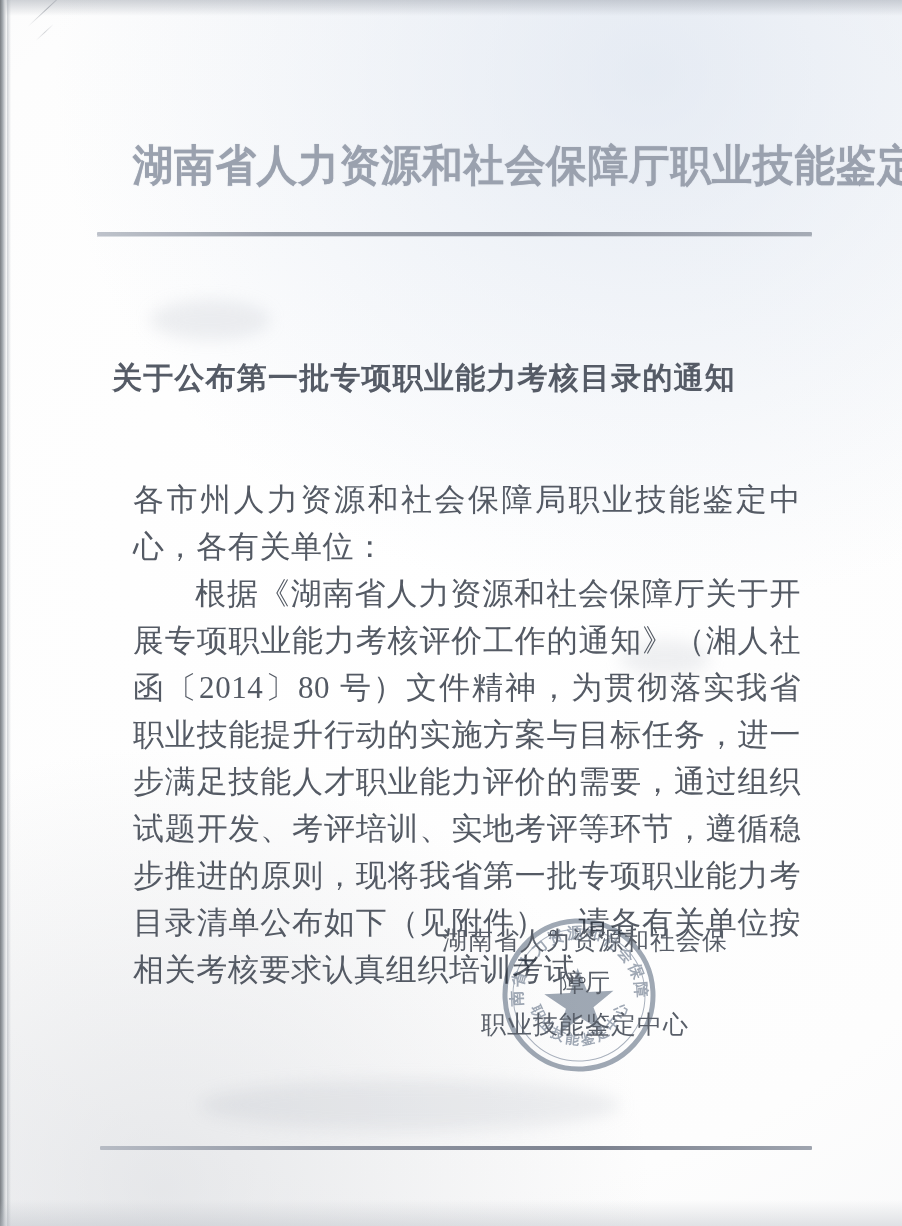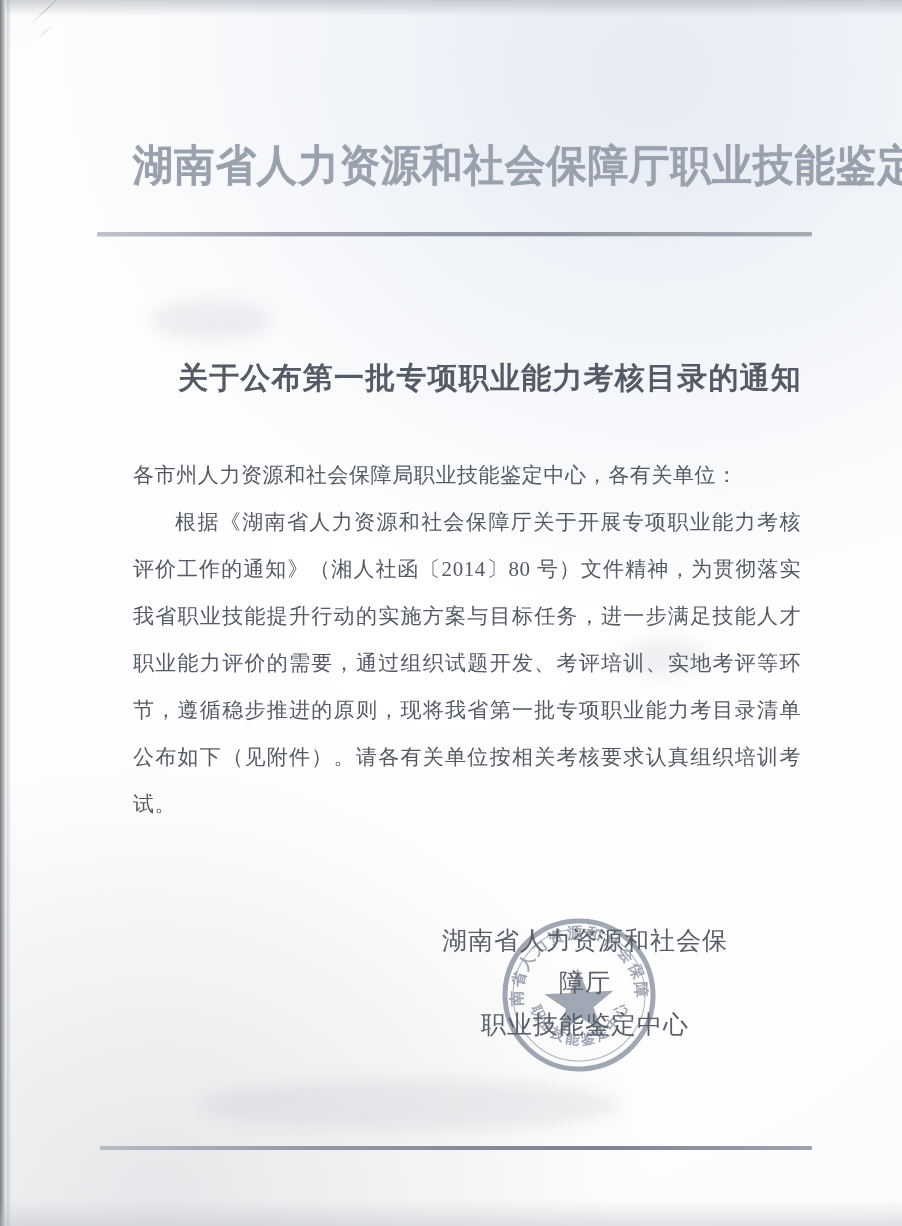--- a/index.html
+++ b/index.html
@@ -99,37 +99,37 @@
     width: 715px; height: 1px;
     background: rgba(190,195,203,.6);
   }
 
   
   .doc-title {
     position: absolute;
     left: 112px;
     top: 358px;
     width: 690px;
-    text-align: right;
+    text-align: left;
     font-family: "Liberation Sans", "DejaVu Sans", sans-serif;
     font-weight: 700;
     font-size: 30px;
     letter-spacing: 1.2px;
     color: #555b66;
     white-space: nowrap;
   }
 
   
   .body-text {
     position: absolute;
     left: 133px;
-    top: 452px;
+    top: 476px;
     width: 668px;
     font-family: "Liberation Serif", "DejaVu Serif", serif;
-    font-size: 21px;
+    font-size: 31px;
     line-height: 47px;
     color: #545a64;
     letter-spacing: .6px;
   }
   .body-text p {
     margin: 0;
     text-align: justify;
     text-justify: inter-character;
   }
   .body-text p.indent { text-indent: 2em; }

